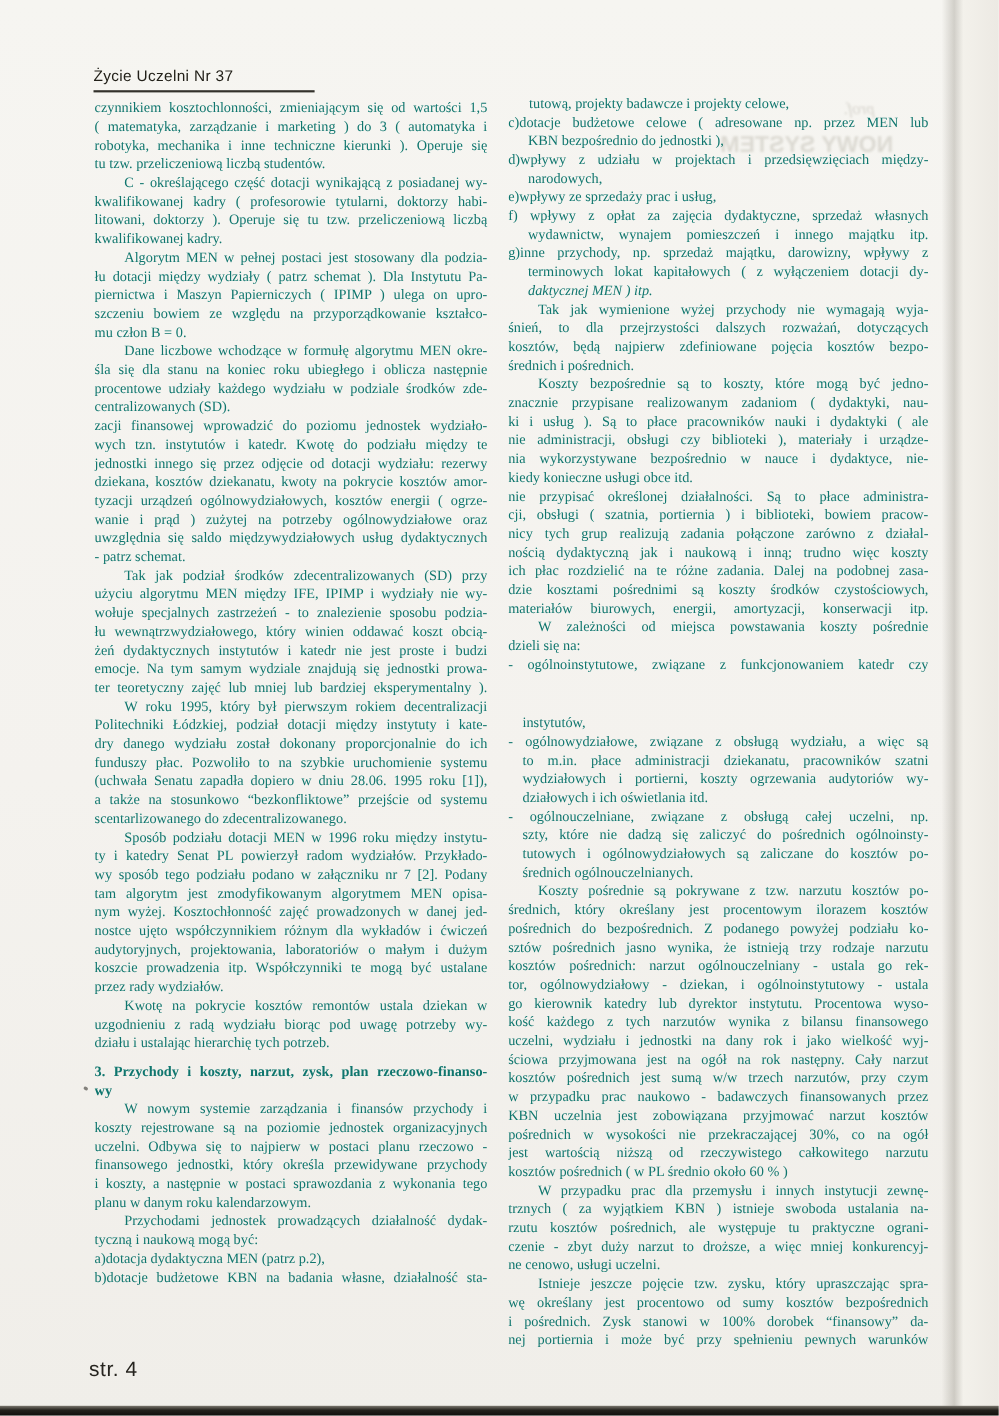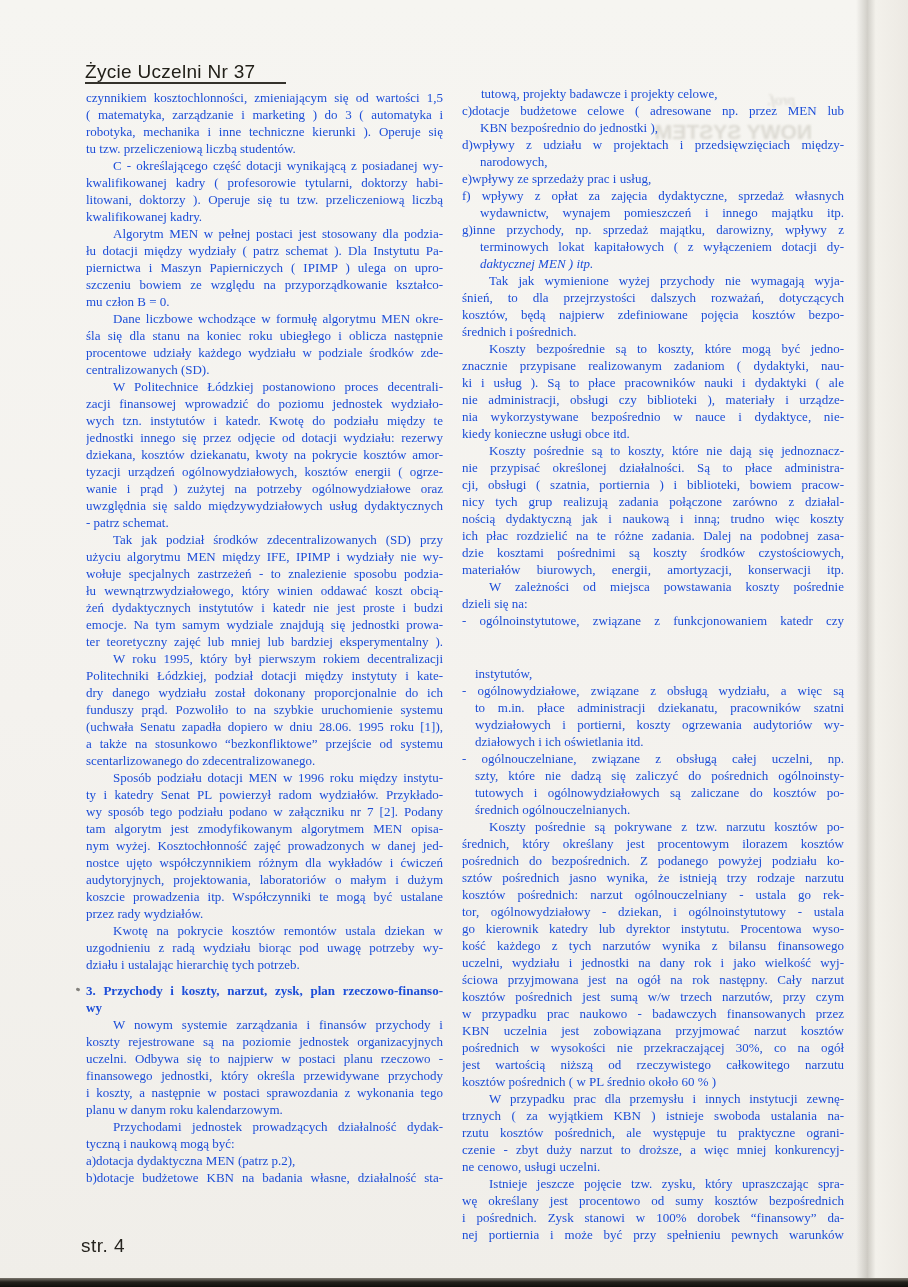--- a/index.html
+++ b/index.html
@@ -4,27 +4,27 @@
 <style>
   html,body{margin:0;padding:0;}
   body{
     width:908px;height:1287px;position:relative;overflow:hidden;
     background:linear-gradient(180deg,#f6f5f1 0%,#f4f2ee 55%,#f0eee9 100%);
     font-family:"Liberation Serif", serif;
   }
   .page-header{
     position:absolute;left:85px;top:61px;
     font-family:"Liberation Sans", sans-serif;
-    font-size:19px;color:#222019;letter-spacing:.3px;
+    font-size:14px;color:#222019;letter-spacing:.3px;
   }
   .header-rule{
     position:absolute;left:85px;top:82px;width:201px;height:2px;
     background:#34322c;
   }
-  .column{position:absolute;color:#1d4ed8;}
+  .column{position:absolute;color:#0f766e;}
   .col-left{left:86px;top:89px;width:357px;}
   .col-right{left:462px;top:85px;width:382px;}
   .blk{margin:0;}
   .blk.h{margin-top:9px;}
   .blk.h .line{font-weight:bold;}
   .line{
     font-size:13px;line-height:17px;height:17px;
     text-align:justify;text-align-last:justify;
     overflow:hidden;white-space:normal;
   }
@@ -86,21 +86,20 @@
       <div class="line">szczeniu bowiem ze względu na przyporządkowanie kształco-</div>
       <div class="line nj">mu człon B = 0.</div>
     </div>
     <div class="blk p">
       <div class="line fi">Dane liczbowe wchodzące w formułę algorytmu MEN okre-</div>
       <div class="line">śla się dla stanu na koniec roku ubiegłego i oblicza następnie</div>
       <div class="line">procentowe udziały każdego wydziału w podziale środków zde-</div>
       <div class="line nj">centralizowanych (SD).</div>
     </div>
     <div class="blk p">
-      <div class="line fi">W Politechnice Łódzkiej postanowiono proces decentrali-</div>
       <div class="line">zacji finansowej wprowadzić do poziomu jednostek wydziało-</div>
       <div class="line">wych tzn. instytutów i katedr. Kwotę do podziału między te</div>
       <div class="line">jednostki innego się przez odjęcie od dotacji wydziału: rezerwy</div>
       <div class="line">dziekana, kosztów dziekanatu, kwoty na pokrycie kosztów amor-</div>
       <div class="line">tyzacji urządzeń ogólnowydziałowych, kosztów energii ( ogrze-</div>
       <div class="line">wanie i prąd ) zużytej na potrzeby ogólnowydziałowe oraz</div>
       <div class="line">uwzględnia się saldo międzywydziałowych usług dydaktycznych</div>
       <div class="line nj">- patrz schemat.</div>
     </div>
     <div class="blk p">
@@ -109,21 +108,21 @@
       <div class="line">wołuje specjalnych zastrzeżeń - to znalezienie sposobu podzia-</div>
       <div class="line">łu wewnątrzwydziałowego, który winien oddawać koszt obcią-</div>
       <div class="line">żeń dydaktycznych instytutów i katedr nie jest proste i budzi</div>
       <div class="line">emocje. Na tym samym wydziale znajdują się jednostki prowa-</div>
       <div class="line">ter teoretyczny zajęć lub mniej lub bardziej eksperymentalny ).</div>
     </div>
     <div class="blk p">
       <div class="line fi">W roku 1995, który był pierwszym rokiem decentralizacji</div>
       <div class="line">Politechniki Łódzkiej, podział dotacji między instytuty i kate-</div>
       <div class="line">dry danego wydziału został dokonany proporcjonalnie do ich</div>
-      <div class="line">funduszy prąd. Pozwoliło to na szybkie uruchomienie systemu</div>
+      <div class="line">funduszy płac. Pozwoliło to na szybkie uruchomienie systemu</div>
       <div class="line">(uchwała Senatu zapadła dopiero w dniu 28.06. 1995 roku [1]),</div>
       <div class="line">a także na stosunkowo “bezkonfliktowe” przejście od systemu</div>
       <div class="line nj">scentarlizowanego do zdecentralizowanego.</div>
     </div>
     <div class="blk p">
       <div class="line fi">Sposób podziału dotacji MEN w 1996 roku między instytu-</div>
       <div class="line">ty i katedry Senat PL powierzył radom wydziałów. Przykłado-</div>
       <div class="line">wy sposób tego podziału podano w załączniku nr 7 [2]. Podany</div>
       <div class="line">tam algorytm jest zmodyfikowanym algorytmem MEN opisa-</div>
       <div class="line">nym wyżej. Kosztochłonność zajęć prowadzonych w danej jed-</div>
@@ -192,21 +191,20 @@
     </div>
     <div class="blk p">
       <div class="line fi">Koszty bezpośrednie są to koszty, które mogą być jedno-</div>
       <div class="line">znacznie przypisane realizowanym zadaniom ( dydaktyki, nau-</div>
       <div class="line">ki i usług ). Są to płace pracowników nauki i dydaktyki ( ale</div>
       <div class="line">nie administracji, obsługi czy biblioteki ), materiały i urządze-</div>
       <div class="line">nia wykorzystywane bezpośrednio w nauce i dydaktyce, nie-</div>
       <div class="line nj">kiedy konieczne usługi obce itd.</div>
     </div>
     <div class="blk p">
-      <div class="line fi">Koszty pośrednie są to koszty, które nie dają się jednoznacz-</div>
       <div class="line">nie przypisać określonej działalności. Są to płace administra-</div>
       <div class="line">cji, obsługi ( szatnia, portiernia ) i biblioteki, bowiem pracow-</div>
       <div class="line">nicy tych grup realizują zadania połączone zarówno z działal-</div>
       <div class="line">nością dydaktyczną jak i naukową i inną; trudno więc koszty</div>
       <div class="line">ich płac rozdzielić na te różne zadania. Dalej na podobnej zasa-</div>
       <div class="line">dzie kosztami pośrednimi są koszty środków czystościowych,</div>
       <div class="line">materiałów biurowych, energii, amortyzacji, konserwacji itp.</div>
     </div>
     <div class="blk p">
       <div class="line fi">W zależności od miejsca powstawania koszty pośrednie</div>

